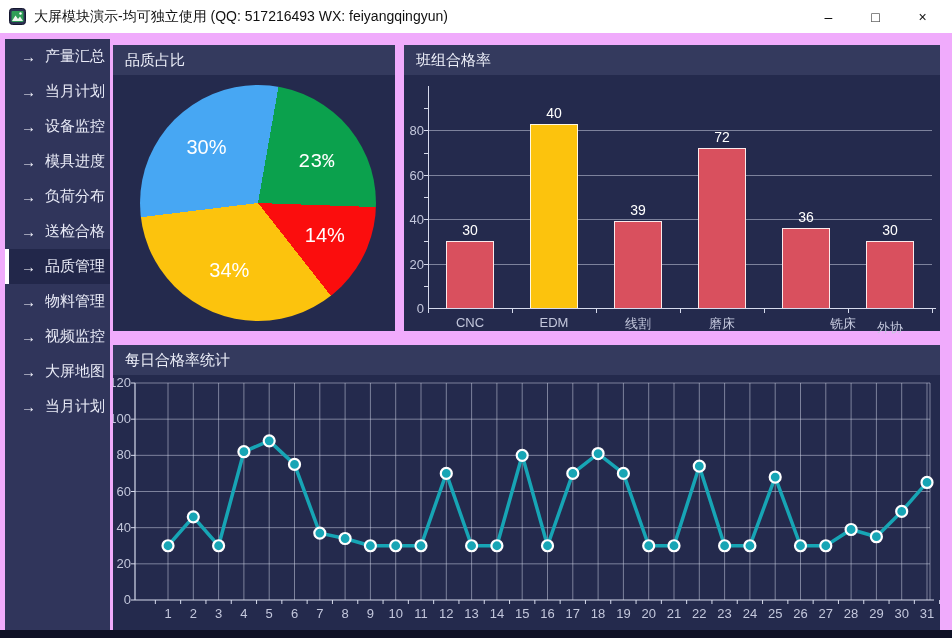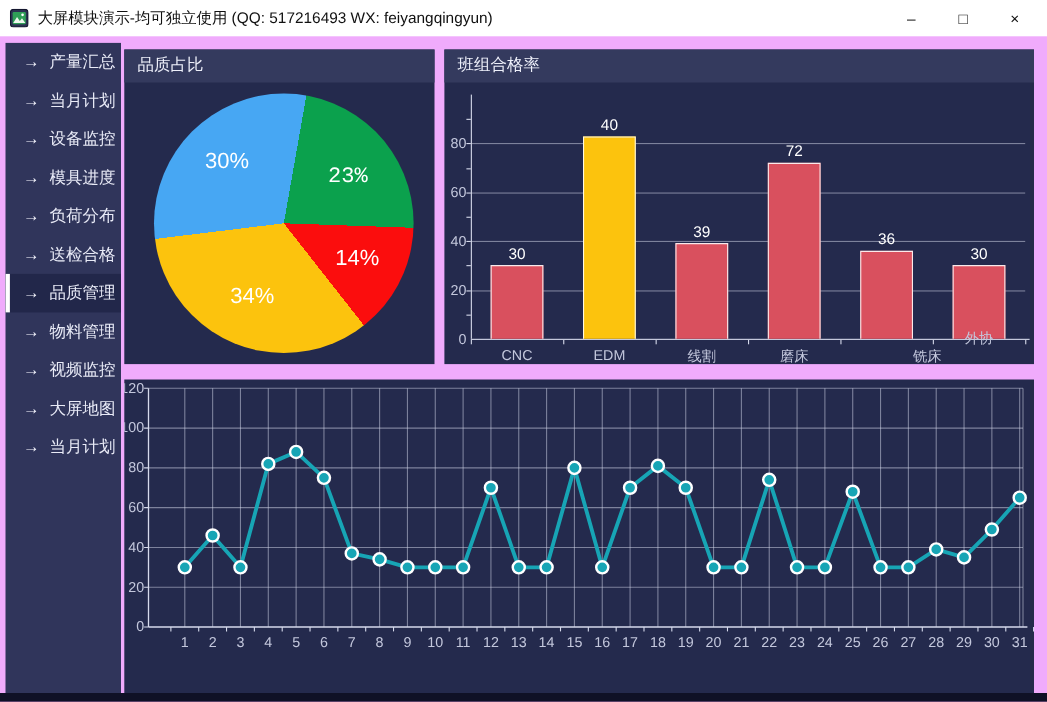--- a/index.html
+++ b/index.html
@@ -173,27 +173,30 @@
         <div class="bar-rect" style="left: 294px; top: 73.16px; width: 48px; height: 159.84px; background: rgb(217, 80, 94);"></div>
         <div class="bar-value" style="left: 318px; top: 54.16px; color: rgb(255, 255, 255);">72</div>
         <div class="ax-label x-cat" style="left: 318px; top: 240px;">磨床</div>
         <div class="xtick" style="left: 276px; top: 234px;"></div>
         <div class="bar-rect" style="left: 378px; top: 153.08px; width: 48px; height: 79.92px; background: rgb(217, 80, 94);"></div>
         <div class="bar-value" style="left: 402px; top: 134.08px; color: rgb(255, 255, 255);">36</div>
         <div class="ax-label x-cat" style="left: 402px; top: 240px; margin-left: 37px;">铣床</div>
         <div class="xtick" style="left: 360px; top: 234px;"></div>
         <div class="bar-rect" style="left: 462px; top: 166.4px; width: 48px; height: 66.6px; background: rgb(217, 80, 94);"></div>
         <div class="bar-value" style="left: 486px; top: 147.4px; color: rgb(255, 255, 255);">30</div>
-        <div class="ax-label x-cat" style="left: 486px; top: 224px; text-align: right;">外协</div>
+        <div class="ax-label x-cat" style="left: 486px; top: 244px; text-align: right;">外协</div>
         <div class="xtick" style="left: 444px; top: 234px;"></div>
         <div class="xtick" style="left: 528px; top: 234px;"></div>
       </div>
   </section>
 
   <section class="panel" id="line-panel">
+    <div class="panel-header">
+      <span>每日合格率统计</span>
+    </div>
     <div class="panel-body" id="lineBody"><svg width="827" height="255" viewBox="0 0 827 255">
           <line x1="22" y1="188.83333333333334" x2="817" y2="188.83333333333334" stroke="rgba(214,218,236,0.5)" stroke-width="1"></line>
           <line x1="22" y1="152.66666666666669" x2="817" y2="152.66666666666669" stroke="rgba(214,218,236,0.5)" stroke-width="1"></line>
           <line x1="22" y1="116.5" x2="817" y2="116.5" stroke="rgba(214,218,236,0.5)" stroke-width="1"></line>
           <line x1="22" y1="80.33333333333334" x2="817" y2="80.33333333333334" stroke="rgba(214,218,236,0.5)" stroke-width="1"></line>
           <line x1="22" y1="44.16666666666666" x2="817" y2="44.16666666666666" stroke="rgba(214,218,236,0.5)" stroke-width="1"></line>
           <line x1="22" y1="8" x2="817" y2="8" stroke="rgba(214,218,236,0.5)" stroke-width="1"></line>
           <line x1="55" y1="8" x2="55" y2="225" stroke="rgba(214,218,236,0.5)" stroke-width="1"></line>
           <line x1="80.3" y1="8" x2="80.3" y2="225" stroke="rgba(214,218,236,0.5)" stroke-width="1"></line>
           <line x1="105.6" y1="8" x2="105.6" y2="225" stroke="rgba(214,218,236,0.5)" stroke-width="1"></line>

